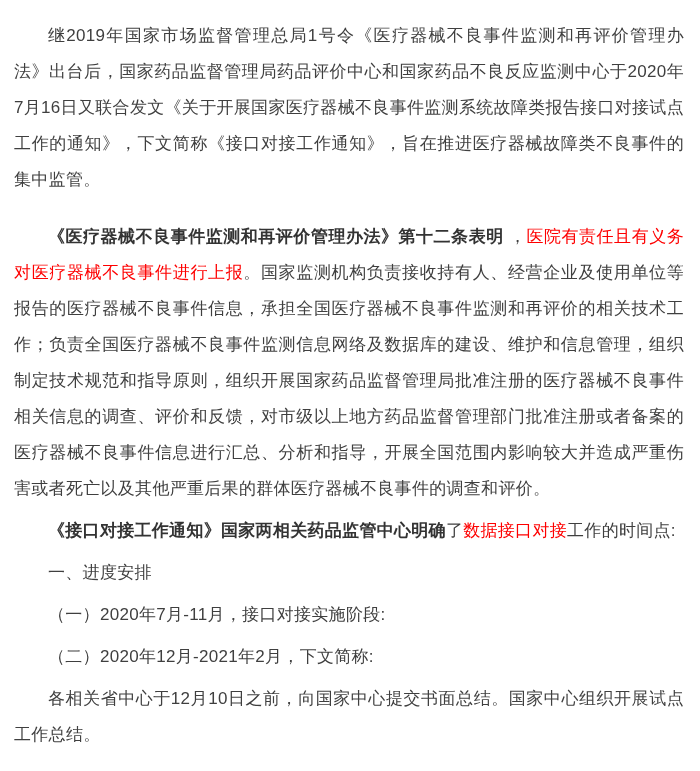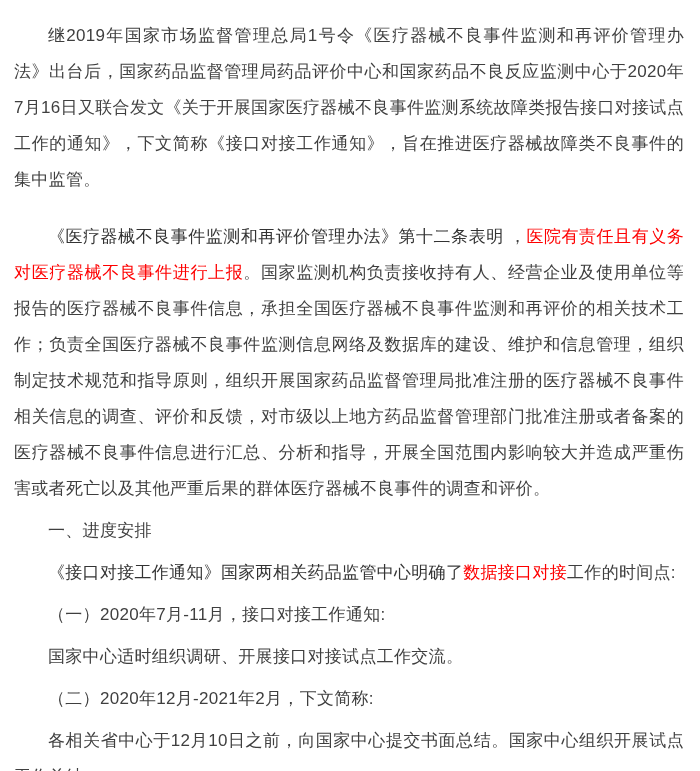--- a/index.html
+++ b/index.html
@@ -26,42 +26,41 @@
     letter-spacing:0.3px;
   }
   .article p{
     margin:6px;
     text-indent:2em;
   }
   .article p.gap-top{
     margin-top:21px;
   }
   .b{
-    font-weight:400;
+    font-weight:700;
     color:var(--bold-color);
   }
   .r{
     color:var(--red-color);
   }
 </style>
 </head>
 <body>
 
 <div class="article">
 
   <p><span>继2019年国家市场监督管理总局1号令《医疗器械不良事件监测和再评价管理办法》出台后，国家药品监督管理局药品评价中心和国家药品不良反应监测中心于2020年7月16日又联合发文《关于开展国家医疗器械不良事件监测系统故障类报告接口对接试点工作的通知》，下文简称《接口对接工作通知》，旨在推进医疗器械故障类不良事件的集中监管。</span></p>
 
   <p class="gap-top"><span class="b">《医疗器械不良事件监测和再评价管理办法》第十二条表明</span><span> ，</span><span class="r">医院有责任且有义务对医疗器械不良事件进行上报</span><span>。国家监测机构负责接收持有人、经营企业及使用单位等报告的医疗器械不良事件信息，承担全国医疗器械不良事件监测和再评价的相关技术工作；负责全国医疗器械不良事件监测信息网络及数据库的建设、维护和信息管理，组织制定技术规范和指导原则，组织开展国家药品监督管理局批准注册的医疗器械不良事件相关信息的调查、评价和反馈，对市级以上地方药品监督管理部门批准注册或者备案的医疗器械不良事件信息进行汇总、分析和指导，开展全国范围内影响较大并造成严重伤害或者死亡以及其他严重后果的群体医疗器械不良事件的调查和评价。</span></p>
 
+  <p><span class="b">《接口对接工作通知》国家两相关药品监管中心明确</span><span>了</span><span class="r">数据接口对接</span><span>工作的时间点:</span></p>
+
   <p><span>一、进度安排</span></p>
 
-  <p><span class="b">《接口对接工作通知》国家两相关药品监管中心明确</span><span>了</span><span class="r">数据接口对接</span><span>工作的时间点:</span></p>
-
-  <p><span>（一）2020年7月-11月，接口对接工作通知:</span></p>
+  <p><span>（一）2020年7月-11月，接口对接实施阶段:</span></p>
 
 
-  <p><span>国家中心适时组织调研、开展接口对接试点工作交流。</span></p>
 
   <p><span>（二）2020年12月-2021年2月，下文简称:</span></p>
 
   <p><span>各相关省中心于12月10日之前，向国家中心提交书面总结。国家中心组织开展试点工作总结。</span></p>
 
 </div>
 
 </body></html>

